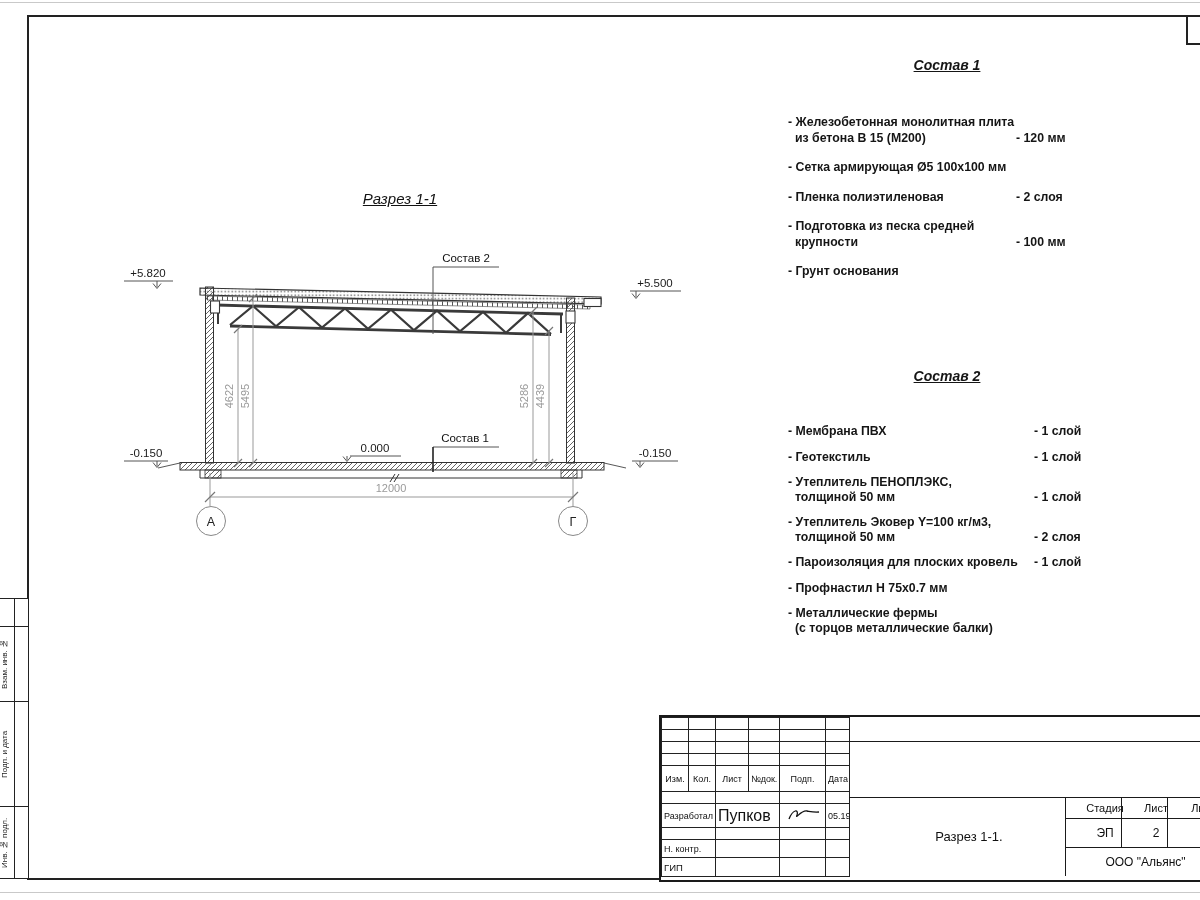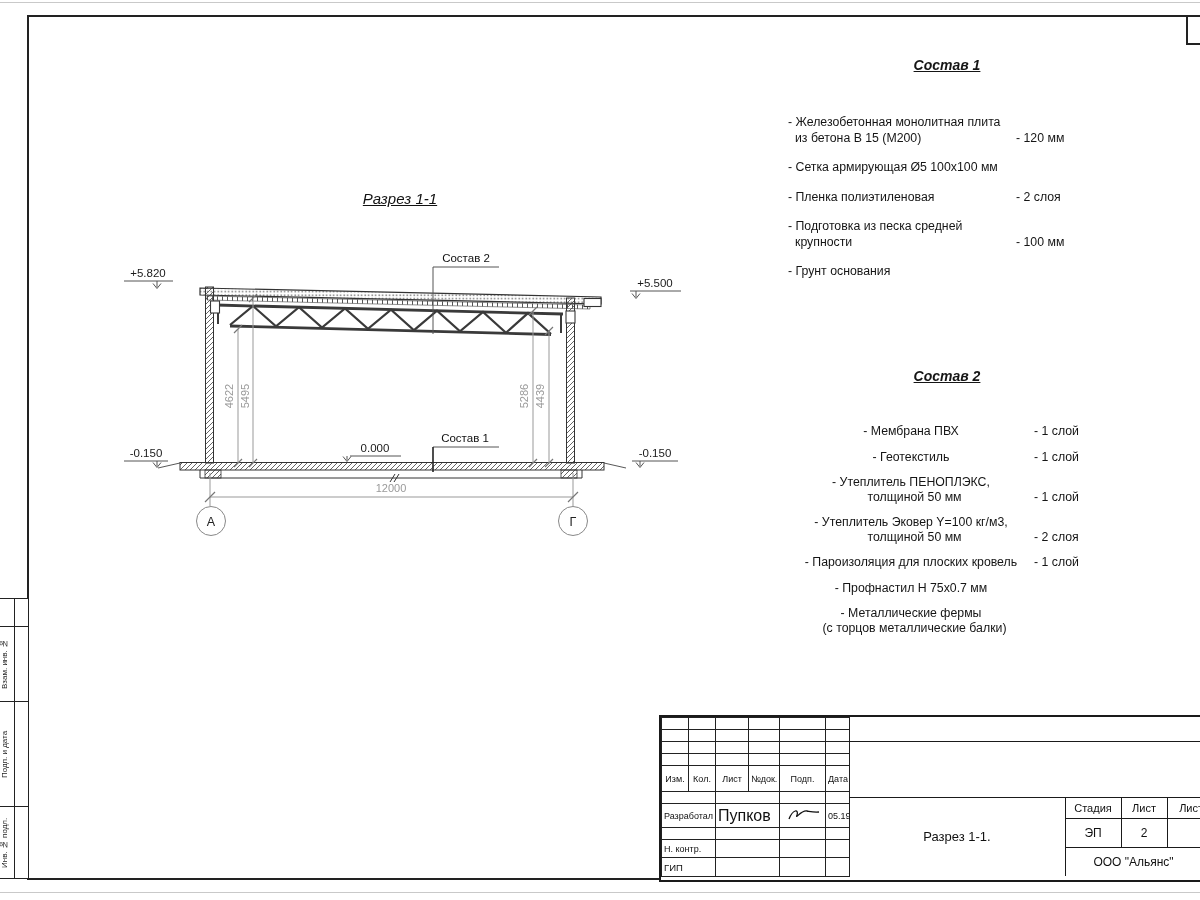--- a/index.html
+++ b/index.html
@@ -19,34 +19,34 @@
   .mlabel{position:absolute;left:0;top:0;bottom:0;width:20px;display:flex;align-items:center;justify-content:center;
     writing-mode:vertical-rl;transform:rotate(180deg);font-size:8px;color:#222;white-space:nowrap;}
   
   .dwg-title{position:absolute;left:300px;top:190px;width:200px;text-align:center;
     font-size:15px;font-style:italic;text-decoration:underline;color:#111;}
   
   .sostav{position:absolute;width:318px;font-size:12.3px;color:#151515;}
   .sostav .s-title{text-align:center;font-style:italic;font-weight:600;font-size:14px;text-decoration:underline;}
   .s1 .s-items{margin-top:42px;}
   .s2 .s-items{margin-top:40px;}
-  .item{display:flex;align-items:flex-end;}
+  .item{display:flex;align-items:flex-end;font-weight:bold;}
   .s1 .item{margin-bottom:14px;line-height:15.5px;}
-  .s2 .item{margin-bottom:11px;line-height:14.5px;text-align:center;}
+  .s2 .item{margin-bottom:11px;line-height:14.5px;}
   .s1 .nm{width:228px;}
   .s2 .nm{width:246px;}
   .vl{white-space:nowrap;}
   
   .tblock{position:absolute;left:659px;top:715px;width:545px;height:163px;border:2px solid #1a1a1a;background:#fff;}
   table.tb-left{border-collapse:collapse;table-layout:fixed;width:188px;position:absolute;left:0;top:0;}
   table.tb-left td{border:1px solid #222;padding:0 2px;overflow:hidden;white-space:nowrap;font-size:9px;color:#111;}
   td.hdr{font-size:11px;text-align:center;padding:0;}
   td.hdr-sm{font-size:8px;text-align:center;padding:0;}
   .tb-line{position:absolute;border:0;}
-  .tb-text{position:absolute;display:flex;align-items:center;justify-content:center;color:#111;}
+  .tb-text{position:absolute;display:flex;align-items:center;justify-content:center;color:#111;padding-left:12px;}
   .sig-cell{text-align:center;}
 </style>
 </head>
 <body>
 
 <div class="edge-line" style="top:2px;"></div>
 <div class="edge-line" style="top:892px;"></div>
 
 <div class="frame"></div>
 <div class="tr-box"></div>

